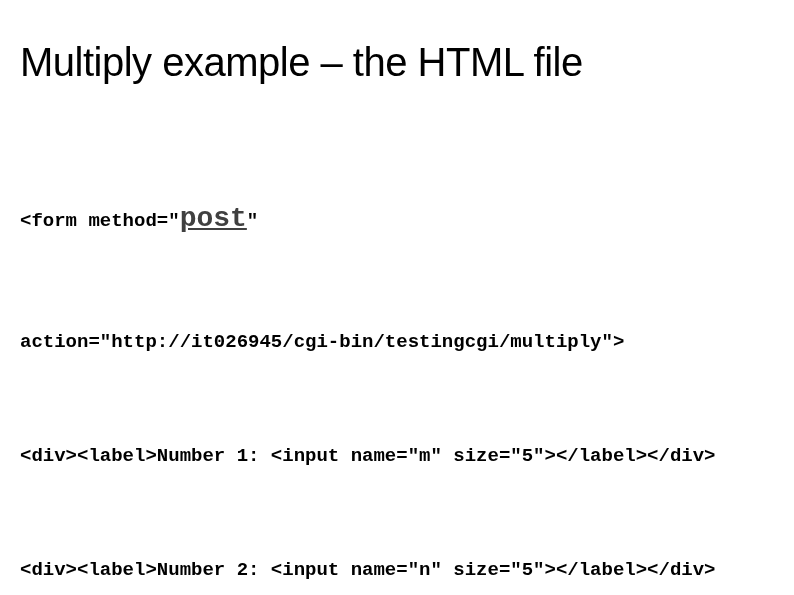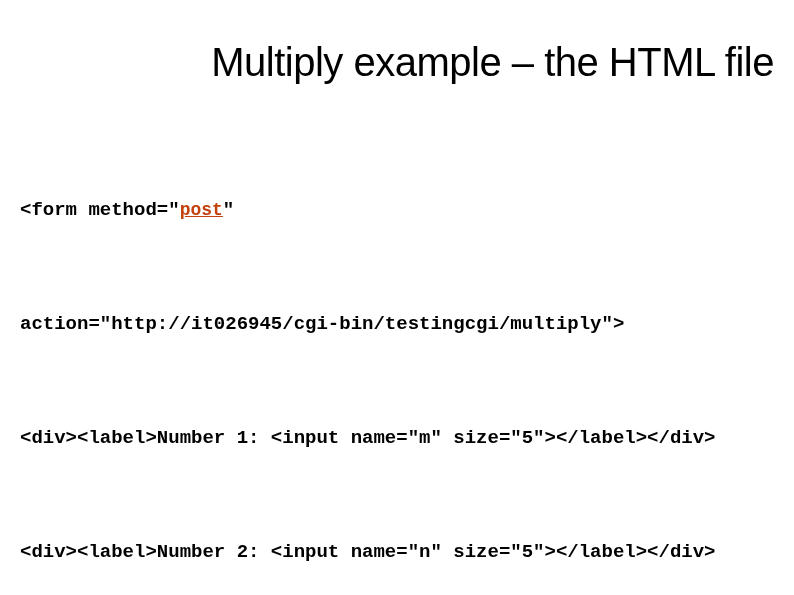--- a/index.html
+++ b/index.html
@@ -13,40 +13,40 @@
   }
   .slide {
     box-sizing: border-box;
     width: 794px;
     height: 595px;
     padding: 40px 20px 0 20px;
   }
   .title {
     font-size: 40px;
     font-weight: normal;
-    text-align: right;
+    text-align: left;
     margin: 0 0 30px 0;
     letter-spacing: -0.5px;
   }
   .code-block {
     font-family: "Courier New", Courier, monospace;
     font-size: 19px;
     line-height: 2.0;
     font-weight: bold;
     white-space: pre-wrap;
     word-break: break-all;
   }
   .code-line {
     display: block;
   }
   .highlight {
-    color: #c2410c;
+    color: #404040;
     text-decoration: underline;
     font-weight: bold;
-    font-size: 18px;
+    font-size: 28px;
     text-align: center;
   }
 </style>
 </head>
 <body>
 
 <div class="slide">
   <h1 class="title">Multiply example – the HTML file</h1>
 
   <div class="code-block">

